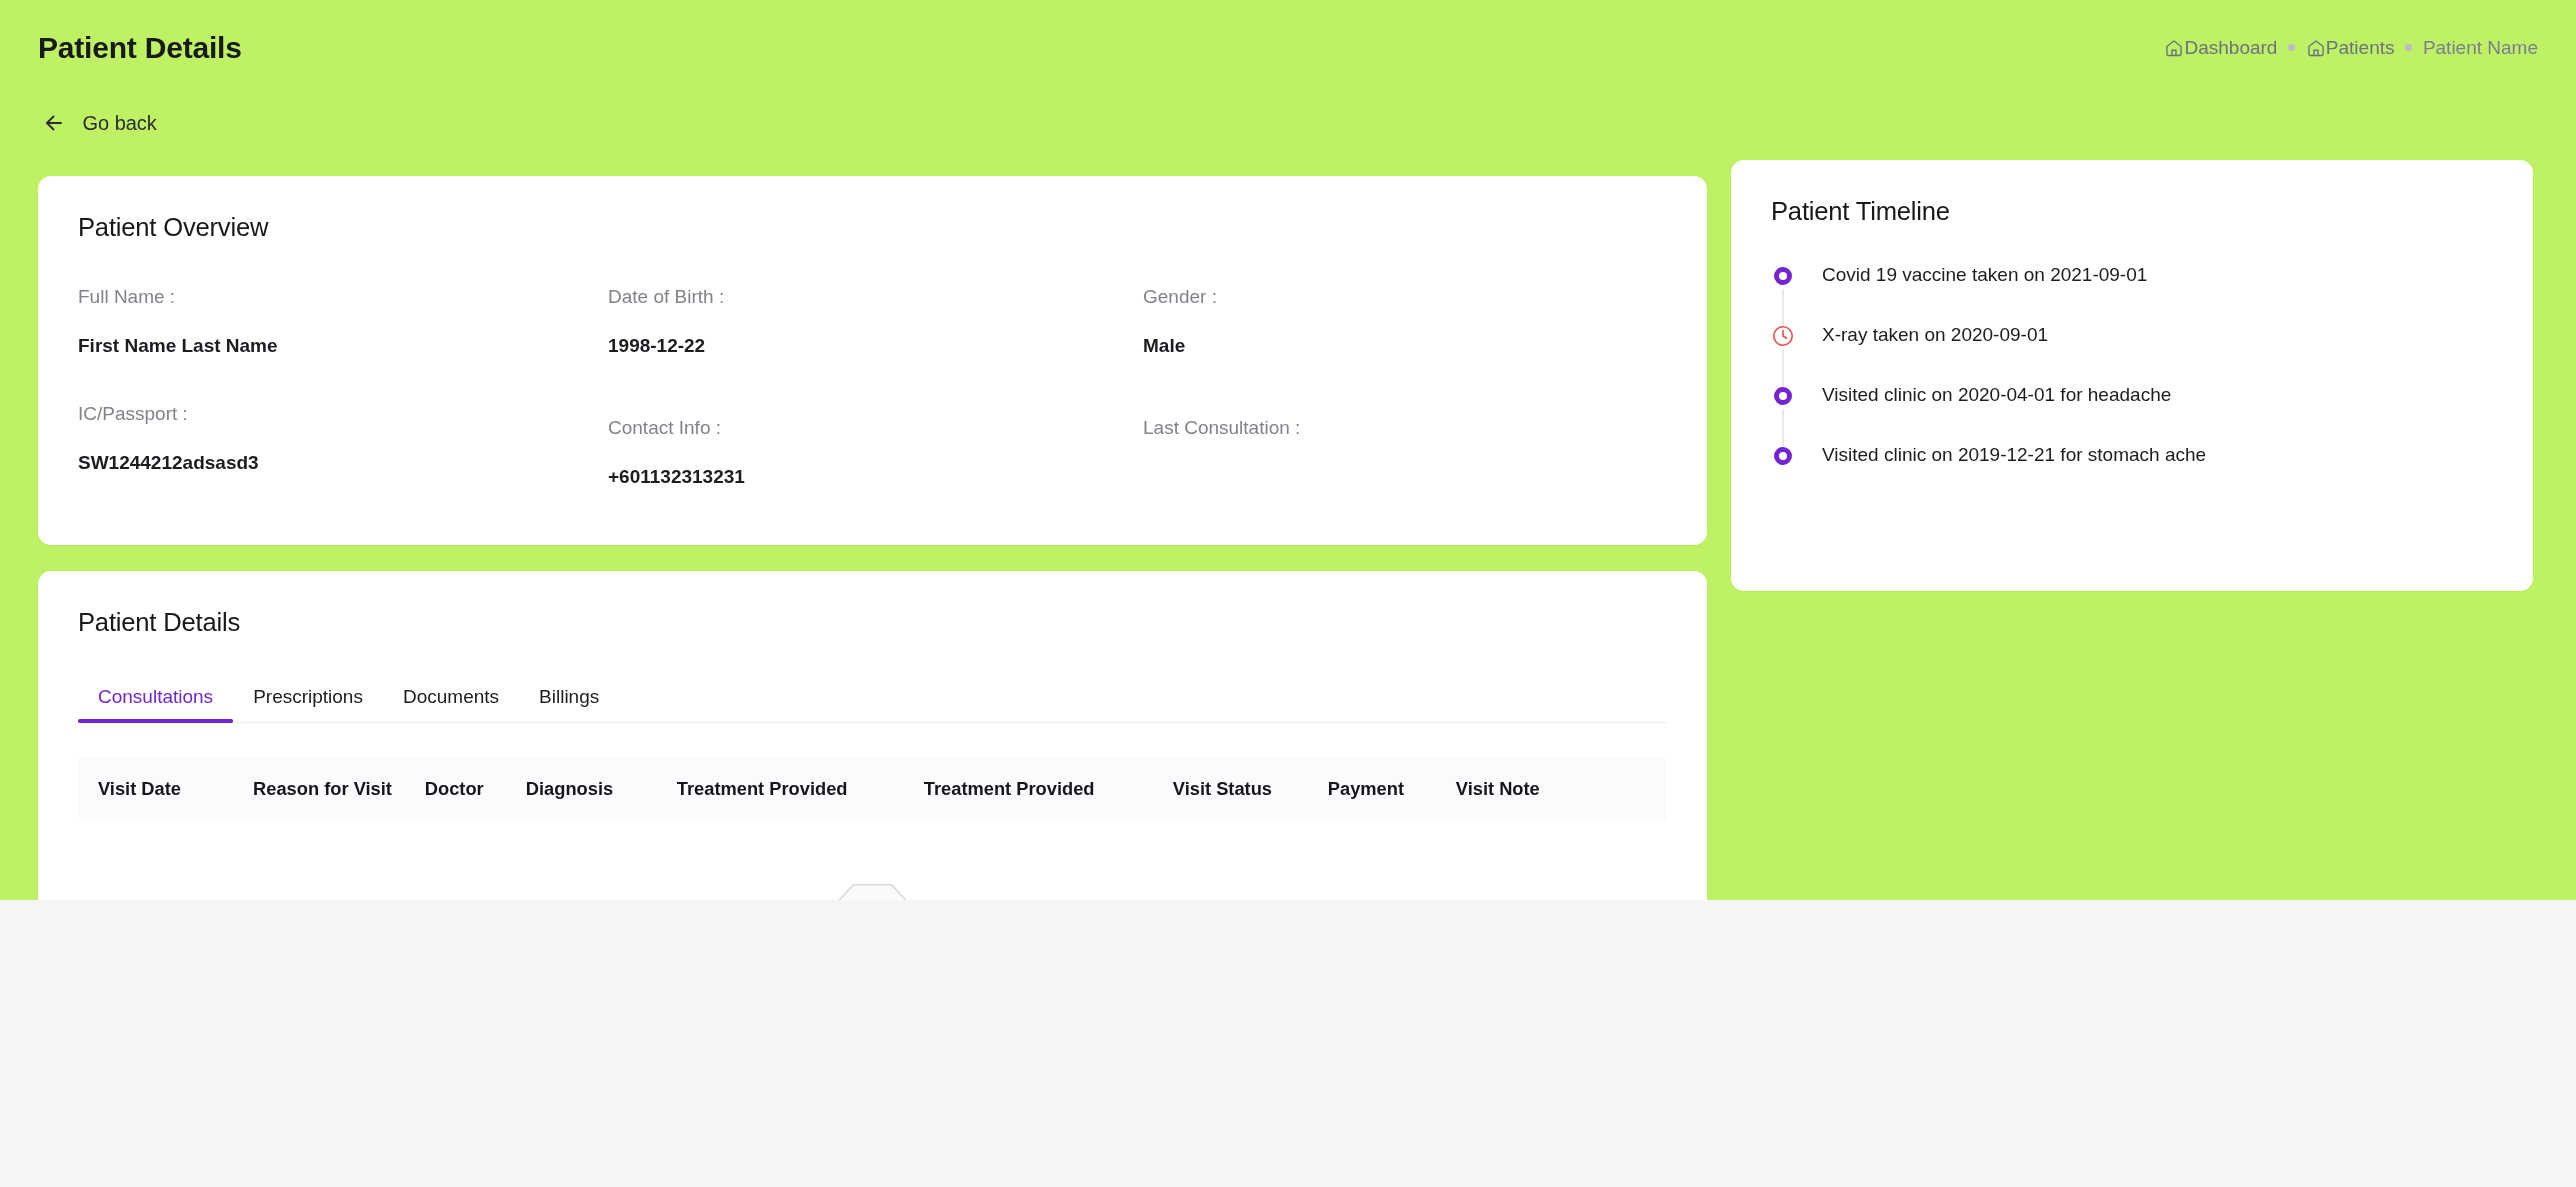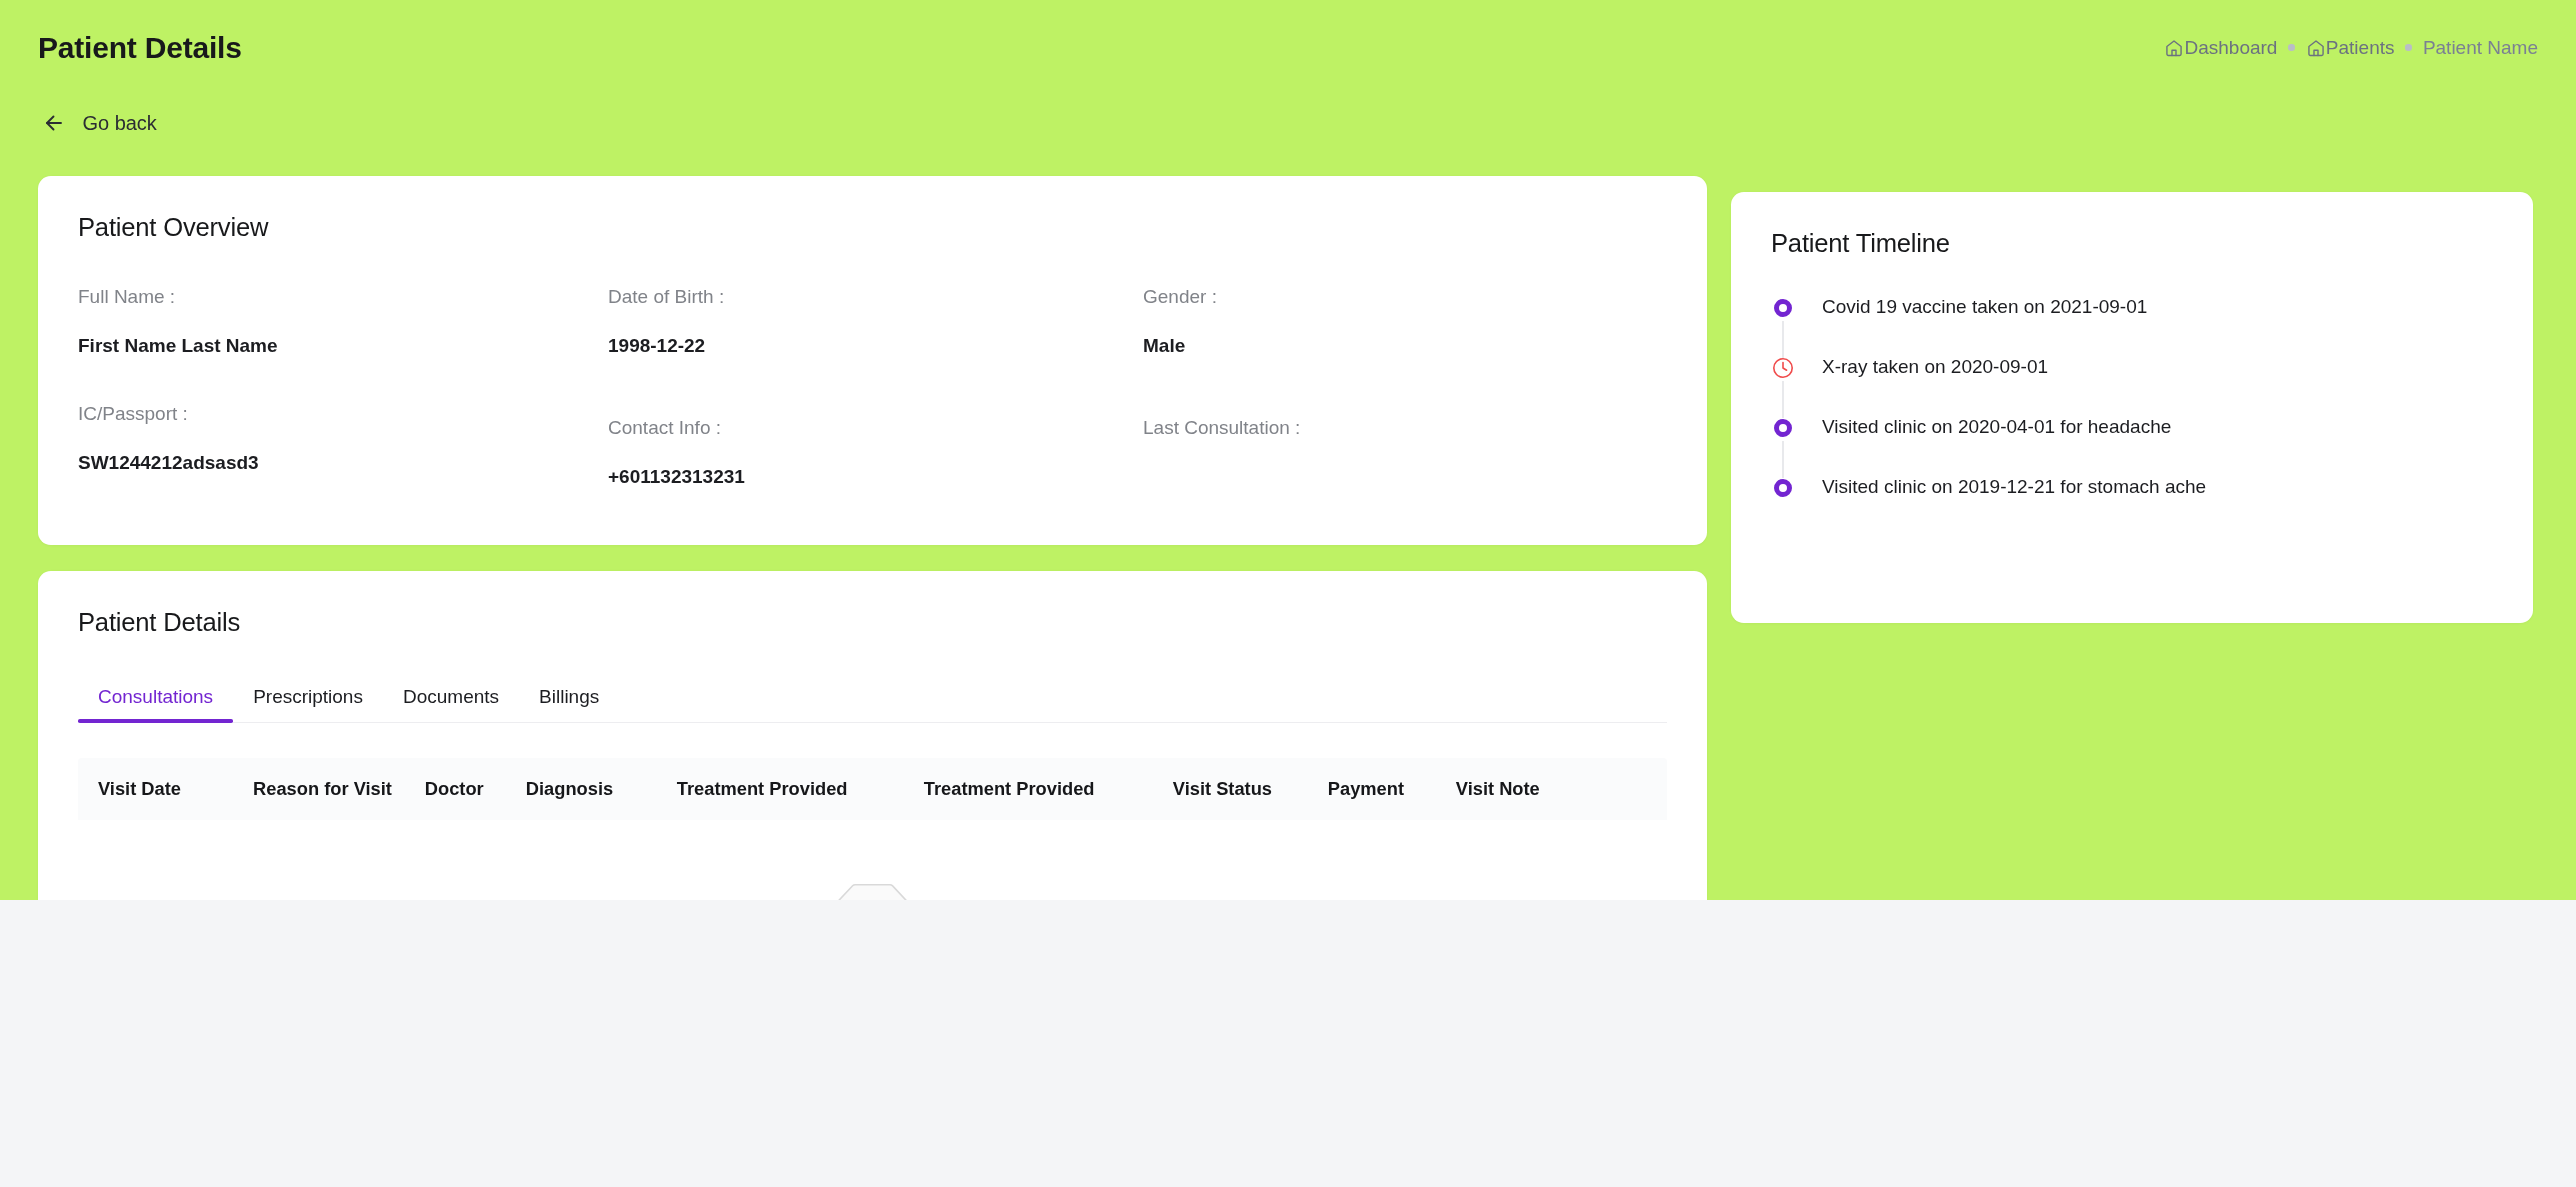--- a/index.html
+++ b/index.html
@@ -86,21 +86,21 @@
 
   #overview-card {
     left: 38px;
     top: 176px;
     width: 1669px;
     height: 369px;
   }
 
   #timeline-card {
     left: 1731px;
-    top: 192px;
+    top: 160px;
     width: 802px;
     height: 431px;
   }
 
   #details-card {
     left: 38px;
     top: 571px;
     width: 1669px;
     height: 530px;
   }

